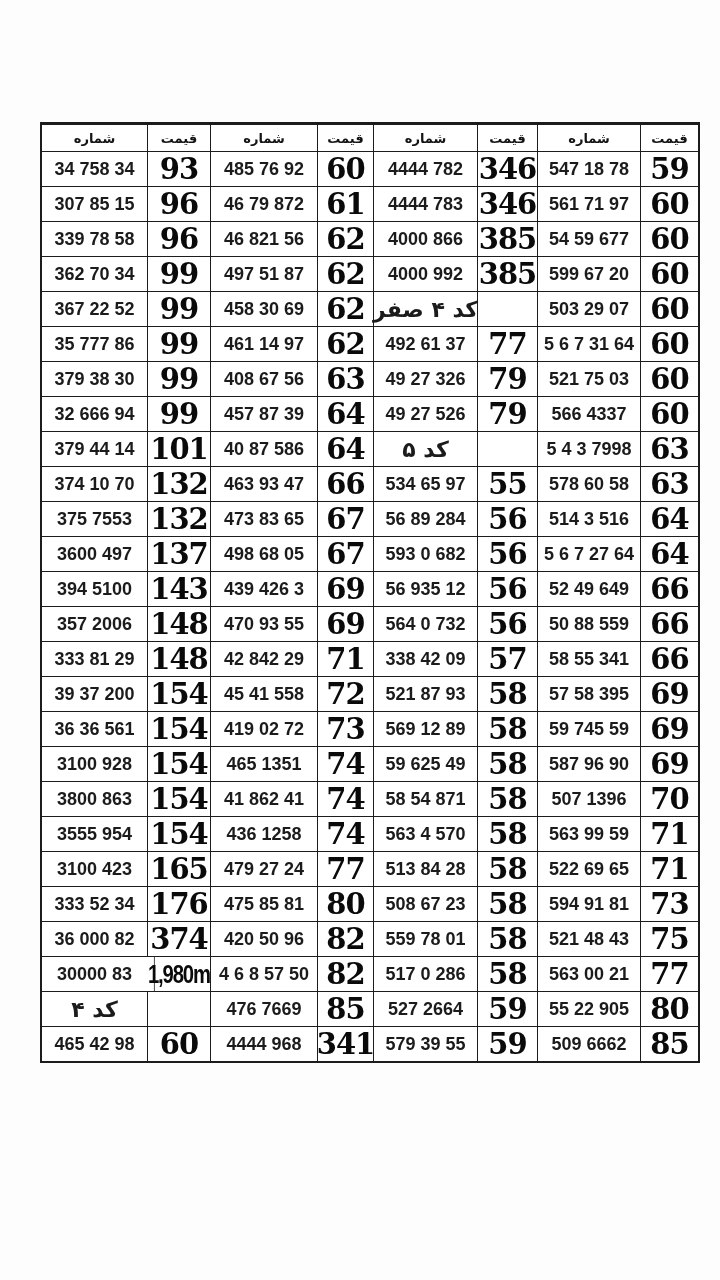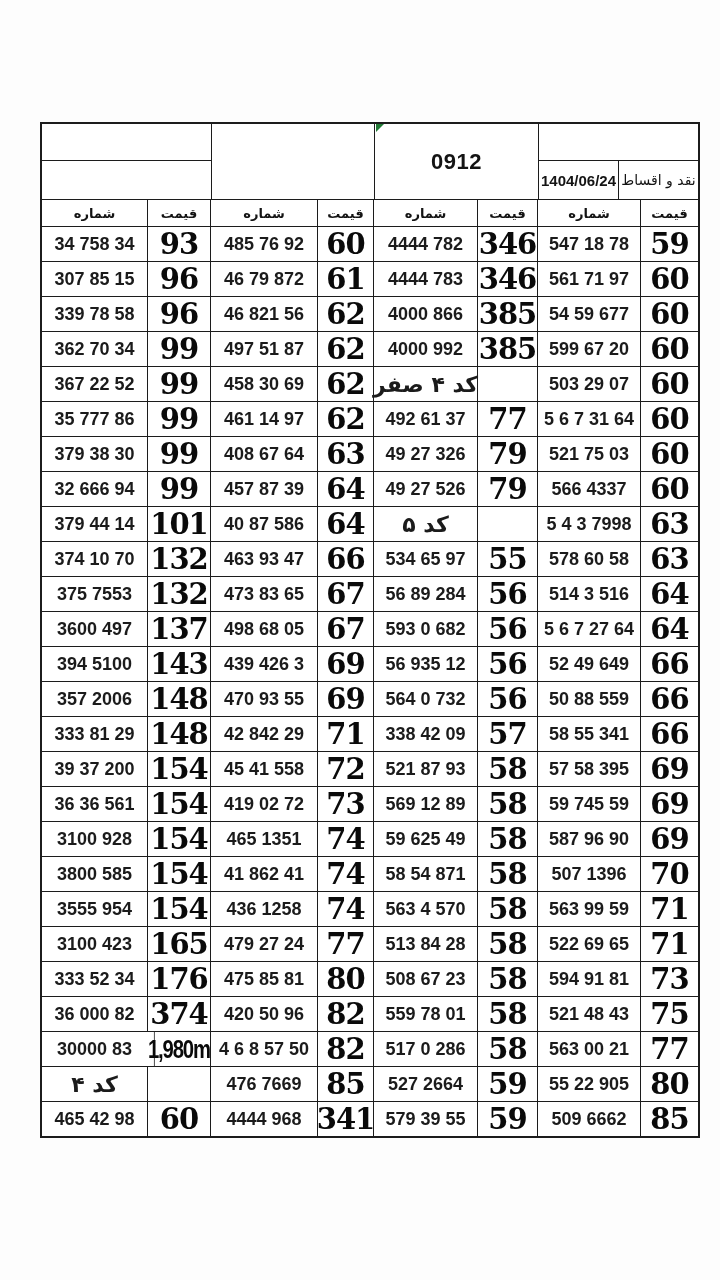--- a/index.html
+++ b/index.html
@@ -45,30 +45,20 @@
   .c1n{width:107px;flex:0 0 107px;} .c1p{width:56px;flex:0 0 56px;}
   .c2n{width:104px;flex:0 0 104px;} .c2p{width:60px;flex:0 0 60px;}
   .c3n{width:103px;flex:0 0 103px;} .c3p{width:58px;flex:1 1 58px;}
 </style>
 </head>
 <body>
 
 <div class="canvas">
   <div class="sheet-table">
 
-    <div class="thead">
-      <div class="h-cell h-left-top"></div>
-      <div class="h-cell h-left-bottom"></div>
-      <div class="h-cell h-mid"></div>
-      <div class="h-cell h-0912">0912</div>
-      <div class="h-cell h-right-top"></div>
-      <div class="h-cell h-date">1404/06/24</div>
-      <div class="h-cell h-pay">نقد و اقساط</div>
-      <div class="marker"></div>
-    </div>
 
     <div class="colhead">
         <div class="hc c0n">شماره</div>
         <div class="hc c0p">قیمت</div>
         <div class="hc c1n">شماره</div>
         <div class="hc c1p">قیمت</div>
         <div class="hc c2n">شماره</div>
         <div class="hc c2p">قیمت</div>
         <div class="hc c3n">شماره</div>
         <div class="hc c3p">قیمت</div>
@@ -131,21 +121,21 @@
           <div class="cell num c1n">461 14 97</div>
           <div class="cell price c1p">62</div>
           <div class="cell num c2n">492 61 37</div>
           <div class="cell price c2p">77</div>
           <div class="cell num c3n">5 6 7 31 64</div>
           <div class="cell price c3p">60</div>
         </div>
         <div class="row">
           <div class="cell num c0n">379 38 30</div>
           <div class="cell price c0p">99</div>
-          <div class="cell num c1n">408 67 64</div>
+          <div class="cell num c1n">408 67 56</div>
           <div class="cell price c1p">63</div>
           <div class="cell num c2n">49 27 326</div>
           <div class="cell price c2p">79</div>
           <div class="cell num c3n">521 75 03</div>
           <div class="cell price c3p">60</div>
         </div>
         <div class="row">
           <div class="cell num c0n">32 666 94</div>
           <div class="cell price c0p">99</div>
           <div class="cell num c1n">457 87 39</div>
@@ -249,21 +239,21 @@
           <div class="cell num c0n">3100 928</div>
           <div class="cell price c0p">154</div>
           <div class="cell num c1n">465 1351</div>
           <div class="cell price c1p">74</div>
           <div class="cell num c2n">59 625 49</div>
           <div class="cell price c2p">58</div>
           <div class="cell num c3n">587 96 90</div>
           <div class="cell price c3p">69</div>
         </div>
         <div class="row">
-          <div class="cell num c0n">3800 585</div>
+          <div class="cell num c0n">3800 863</div>
           <div class="cell price c0p">154</div>
           <div class="cell num c1n">41 862 41</div>
           <div class="cell price c1p">74</div>
           <div class="cell num c2n">58 54 871</div>
           <div class="cell price c2p">58</div>
           <div class="cell num c3n">507 1396</div>
           <div class="cell price c3p">70</div>
         </div>
         <div class="row">
           <div class="cell num c0n">3555 954</div>

